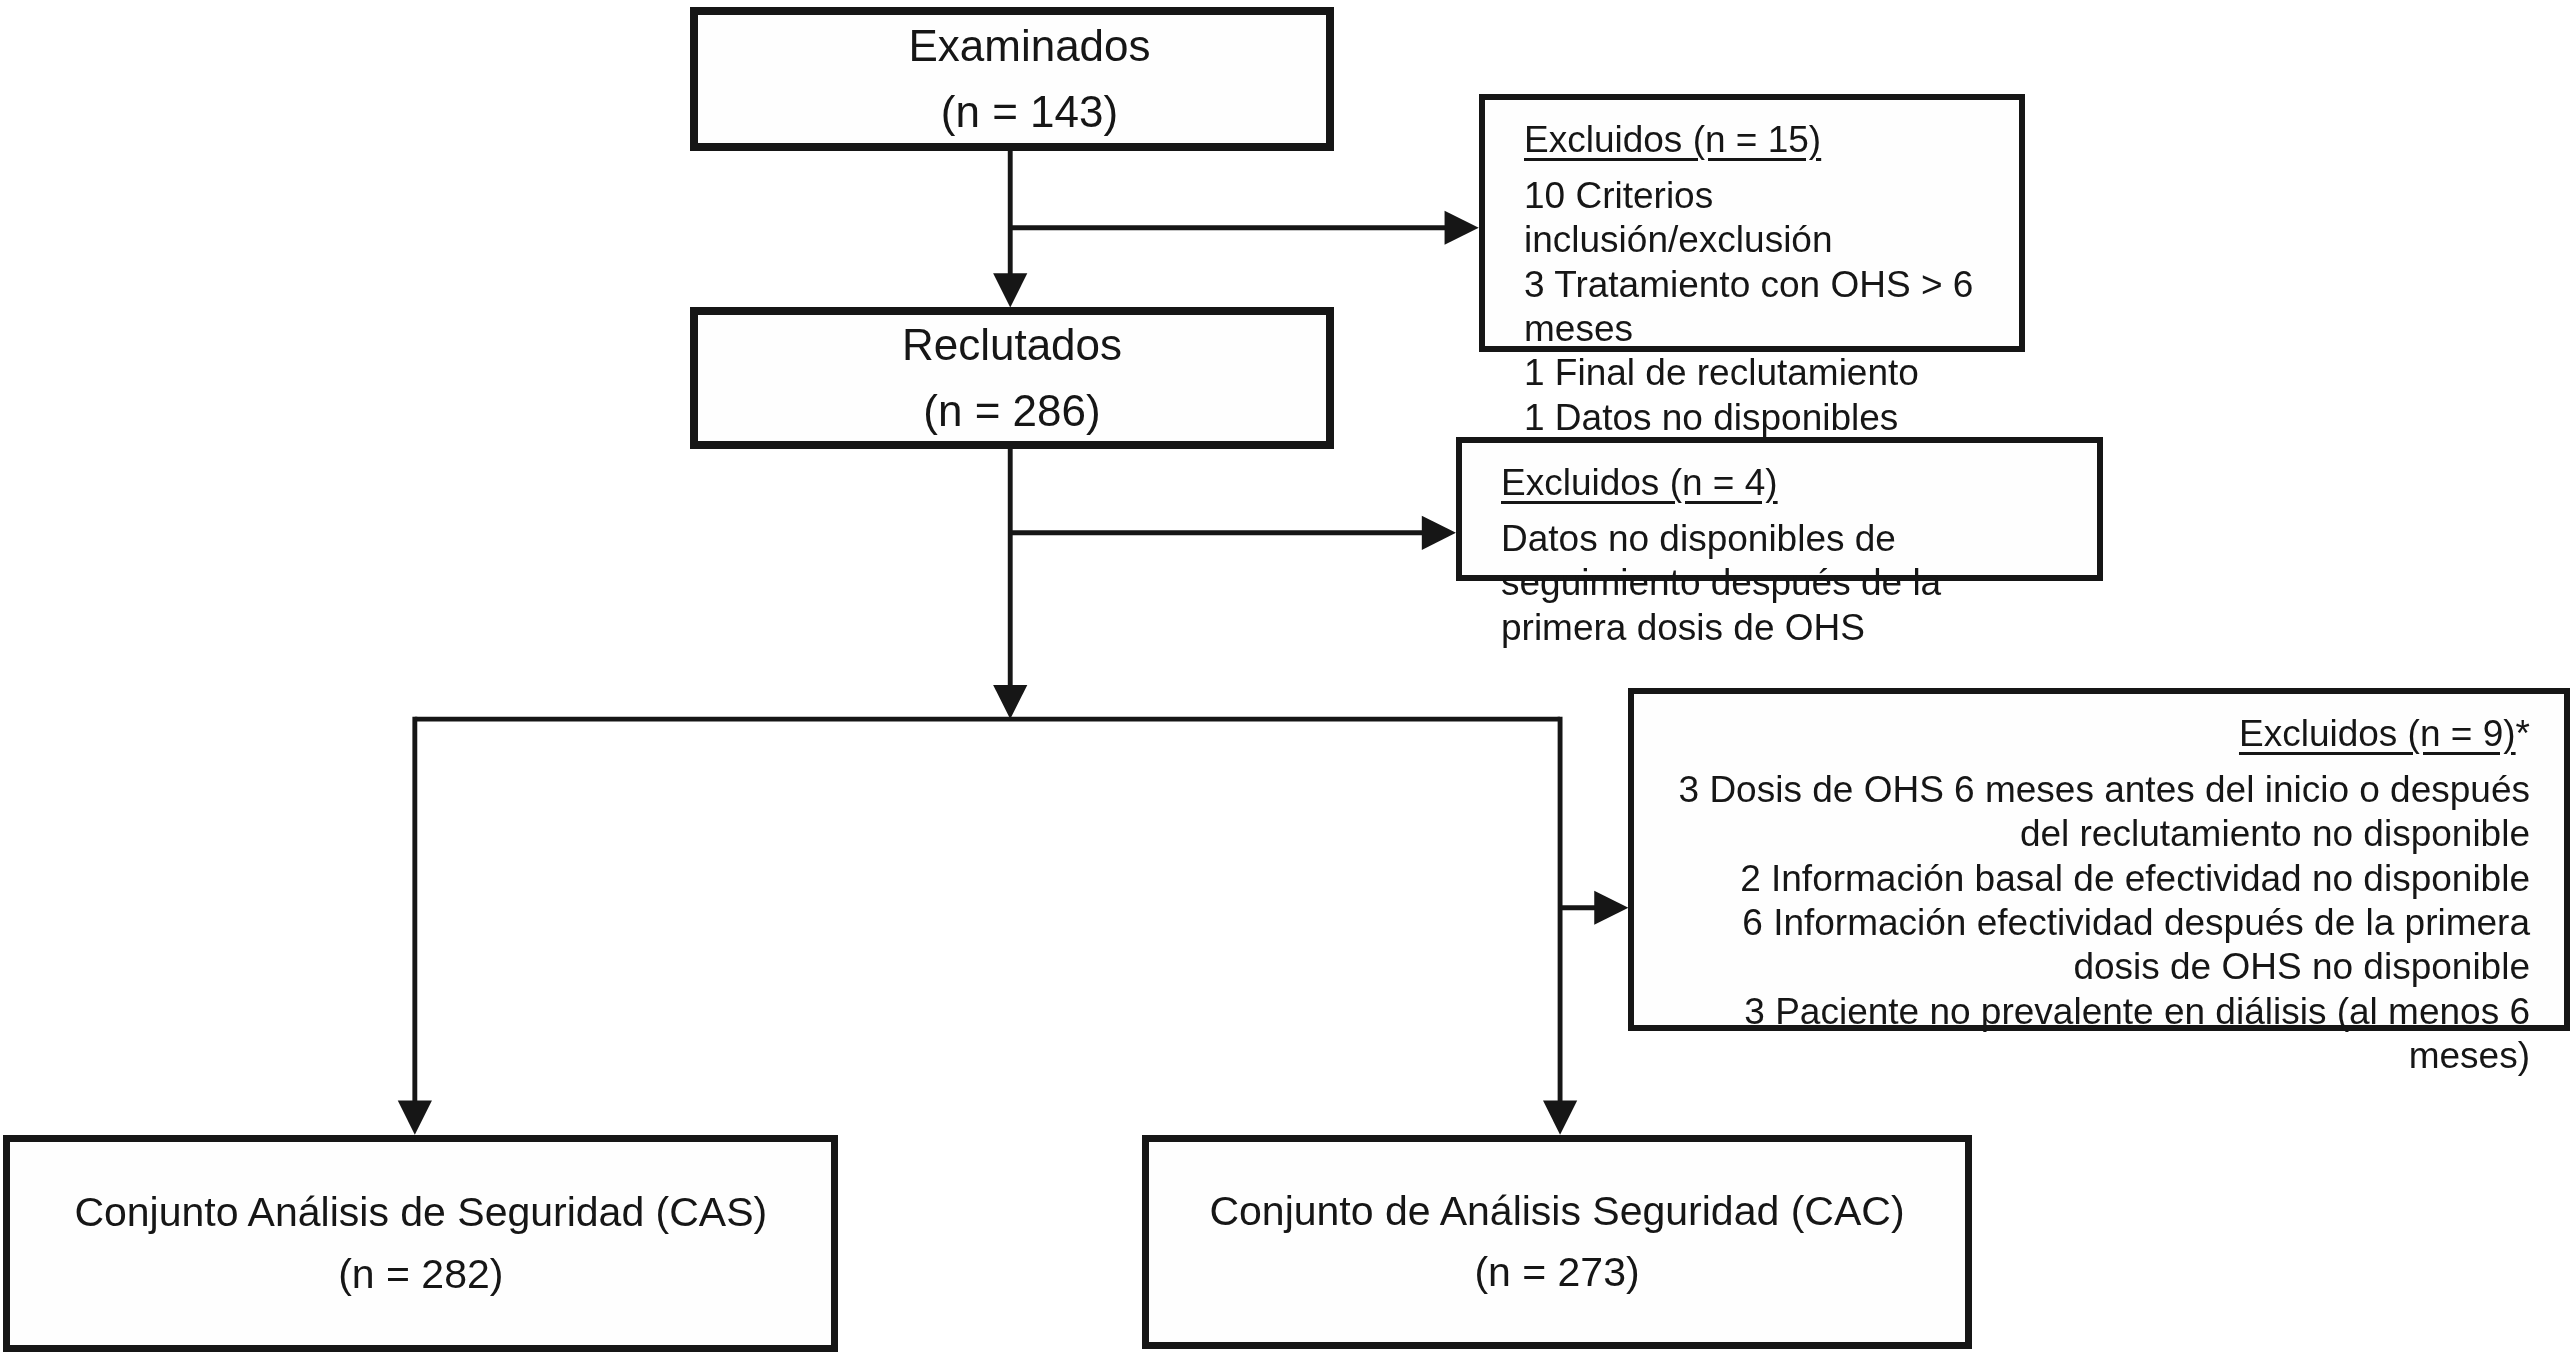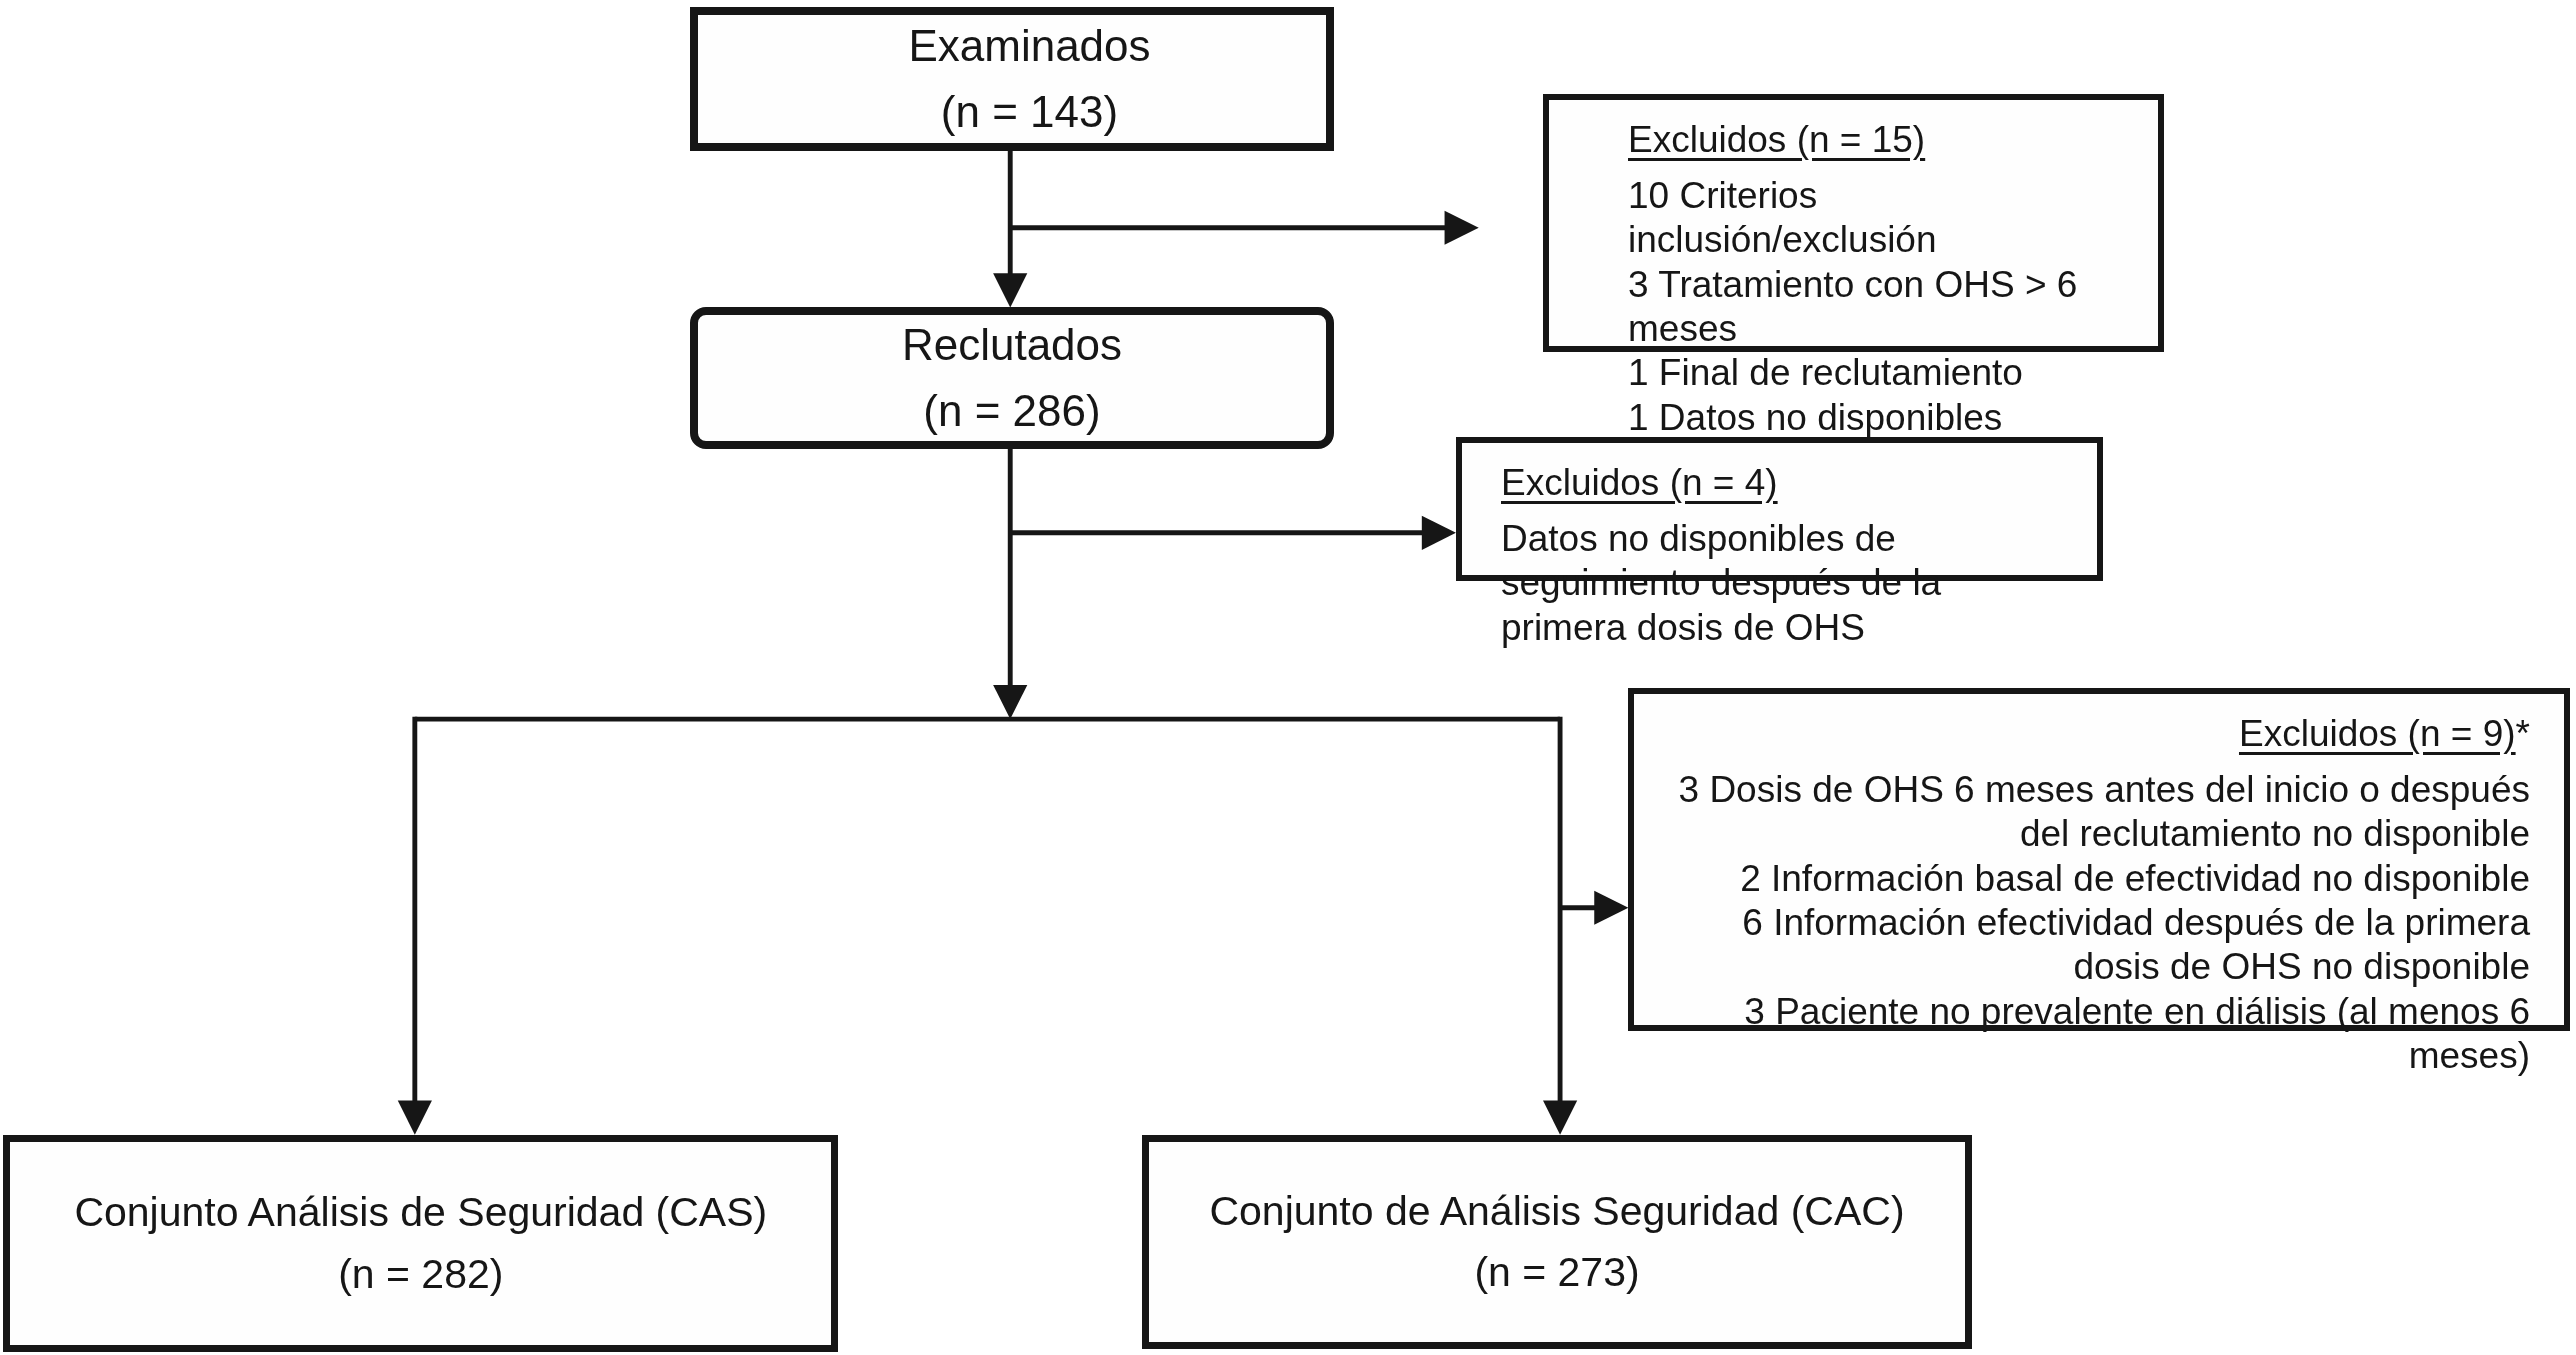--- a/index.html
+++ b/index.html
@@ -60,22 +60,22 @@
   }
   .side-box .heading .hd-text {
     text-decoration: underline;
     text-underline-offset: 5.7px;
     text-decoration-thickness: 3.3px;
   }
   .side-box p {
     margin: 0;
   }
   #box-examined   { left: 690px;  top: 6.5px;    width: 644px;  height: 144px; border-width: 8.1px; padding-left: 35px; }
-  #box-excl15     { left: 1543px; top: 94px;  width: 621px;  height: 258px; padding-left: 40px; }
-  #box-recruited  { left: 690px;  top: 307px;  width: 644px;  height: 142px; border-width: 8.1px; border-radius: 16px; }
+  #box-excl15     { left: 1479px; top: 94px;  width: 546px;  height: 258px; }
+  #box-recruited  { left: 690px;  top: 307px;  width: 644px;  height: 142px; border-width: 8.1px; }
   #box-excl4      { left: 1456px; top: 437px;  width: 647px;  height: 144px; }
   #box-excl9      { left: 1628px; top: 688px;  width: 942px; height: 343px; text-align: right; }
   #box-cas        { left: 3.3px;    top: 1135px; width: 835px; height: 217px; border-width: 7.3px; font-size: 41px; text-align: center; }
   #box-cac        { left: 1142px; top: 1135px; width: 830px; height: 214px; border-width: 7.3px; font-size: 41px; }
 </style>
 </head>
 <body>
 
 <div class="canvas">
 

